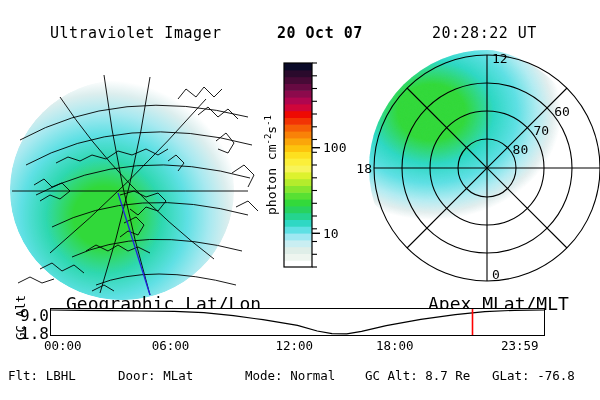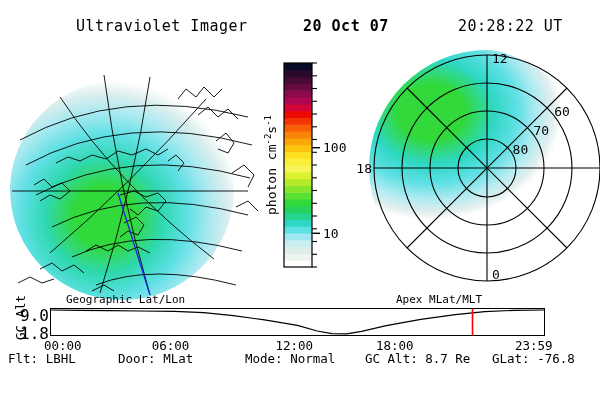--- a/index.html
+++ b/index.html
@@ -1,50 +1,50 @@
 <!DOCTYPE html>
 <html><head>
 <meta charset="utf-8">
 <style>
   html,body{margin:0;padding:0;background:#ffffff;}
   body{width:600px;height:400px;overflow:hidden;
        font-family:"DejaVu Sans Mono","Liberation Mono",monospace;color:#000;}
   #app{position:relative;width:600px;height:400px;background:#fff;}
 
-  .hdr{position:absolute;top:17px;font-size:15px;letter-spacing:.5px;white-space:nowrap;margin-left:26px;}
+  .hdr{position:absolute;top:24px;font-size:15px;letter-spacing:.5px;white-space:nowrap;}
   #hdr-title{left:50px;}
   #hdr-date{left:277px;font-weight:bold;}
   #hdr-time{left:432px;}
 
   .panel{position:absolute;}
   #geo-panel{left:0px;top:45px;width:268px;height:248px;}
   #mlt-panel{left:378px;top:45px;width:222px;height:248px;}
   #cbar-panel{left:262px;top:45px;width:115px;height:248px;}
 
   svg{display:block;overflow:visible;}
 
   .cb-tick-label{font-size:13px;}
   .cb-axis-label{font-size:13px;}
 
   .pole-label{font-size:13px;}
 
   #tl-panel{position:absolute;left:0;top:293px;width:600px;height:62px;}
-  .tl-title{position:absolute;top:0px;font-size:11px;white-space:nowrap;}
+  .tl-title{position:absolute;top:0px;font-size:18px;white-space:nowrap;}
   #tl-title-geo{left:66px;}
-  #tl-title-mlt{left:396px;text-align:center;}
+  #tl-title-mlt{left:428px;text-align:center;}
   #tl-box{position:absolute;left:50px;top:15px;width:495px;height:28px;
           border:1.2px solid #000;box-sizing:border-box;background:#fff;}
   .tl-ytick{position:absolute;left:20px;font-size:16px;text-align:right;width:28px;}
   #tl-y-hi{top:13px;}
   #tl-y-lo{top:31px;}
   #tl-ylabel{position:absolute;left:-10px;top:17px;width:60px;font-size:12.5px;
              transform:rotate(-90deg);text-align:center;white-space:nowrap;}
   .tl-xtick{position:absolute;top:45px;font-size:12.5px;white-space:nowrap;}
 
-  #status{position:absolute;left:0;top:351px;width:600px;font-size:12.5px;}
+  #status{position:absolute;left:0;top:368px;width:600px;font-size:12.5px;}
   .st-row{position:relative;height:18px;}
   .st-cell{position:absolute;white-space:nowrap;}
   .c0{left:8px;}.c1{left:118px;}.c2{left:245px;}.c3{left:365px;}.c4{left:492px;}
 </style>
 </head>
 <body>
 
 <div id="app">
 
   <div class="hdr" id="hdr-title">Ultraviolet Imager</div>
@@ -243,21 +243,21 @@
       <svg width="493" height="26" viewBox="0 0 493 26" preserveAspectRatio="none">
         <polyline id="tl-curve" fill="none" stroke="#000" stroke-width="1.2" points="0.0,1.0 29.6,1.3 59.2,1.7 88.7,2.0 123.3,2.3 152.8,3.7 182.4,6.7 212.0,10.7 246.5,16.3 266.2,22.0 281.0,24.7 295.8,24.8 310.6,22.3 335.2,16.7 369.8,10.3 404.3,5.7 433.8,2.7 463.4,1.3 493.0,1.0"></polyline>
         <line id="tl-cursor" x1="421.5" y1="0" x2="421.5" y2="26" stroke="#ff0000" stroke-width="1.6"></line>
       </svg>
     </div>
     <div id="tl-xticks">
         <div class="tl-xtick" style="left: 20px; margin-left: 24px;">00:00</div>
         <div class="tl-xtick" style="left: 151.75px;">06:00</div>
         <div class="tl-xtick" style="left: 275.5px;">12:00</div>
         <div class="tl-xtick" style="left: 376px;">18:00</div>
-        <div class="tl-xtick" style="left: 515px;">23:59</div>
+        <div class="tl-xtick" style="left: 501px;">23:59</div>
       </div>
   </div>
 
   <div id="status">
     <div class="st-row">
       <span class="st-cell c0">Flt: LBHL</span>
       <span class="st-cell c1">Door: MLat</span>
       <span class="st-cell c2">Mode: Normal</span>
       <span class="st-cell c3">GC Alt: 8.7 Re</span>
       <span class="st-cell c4">GLat: -76.8</span>

